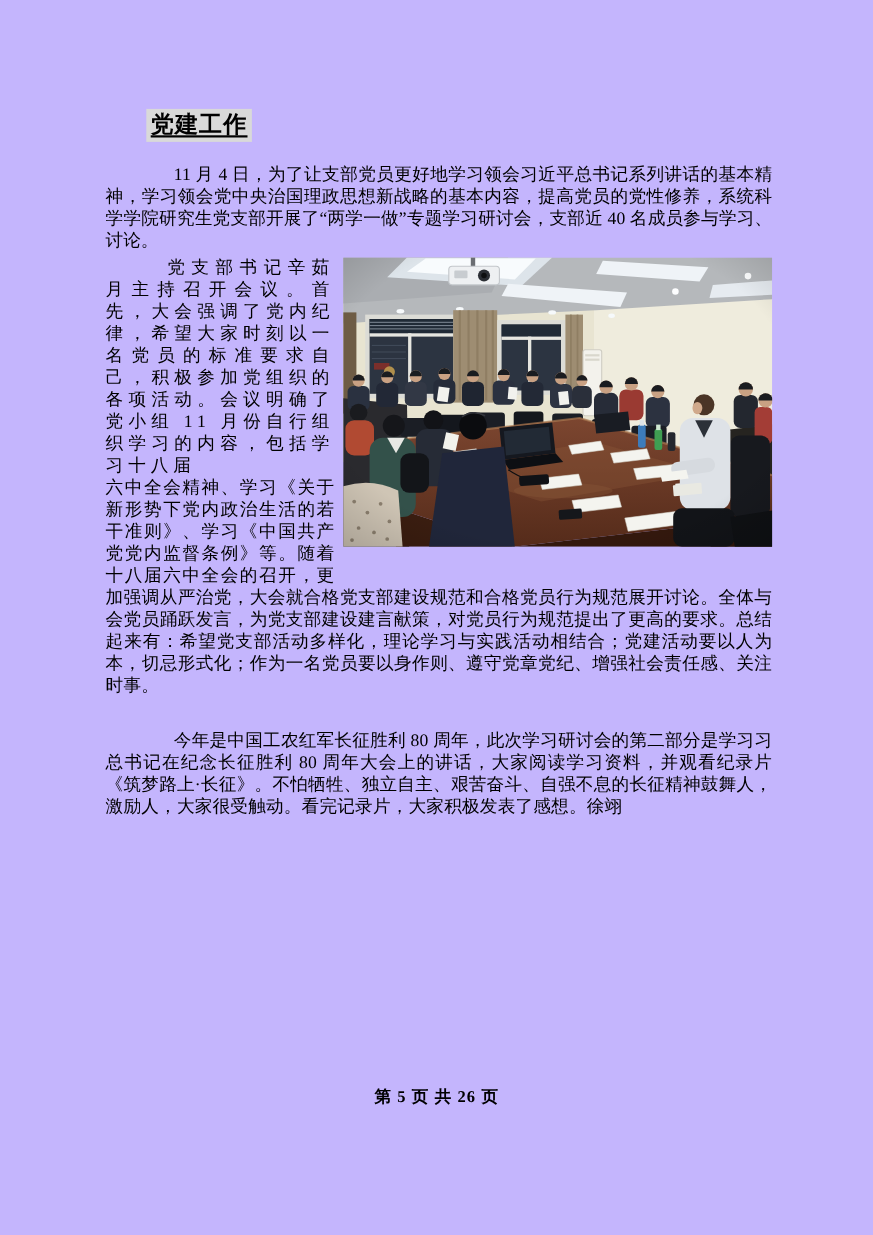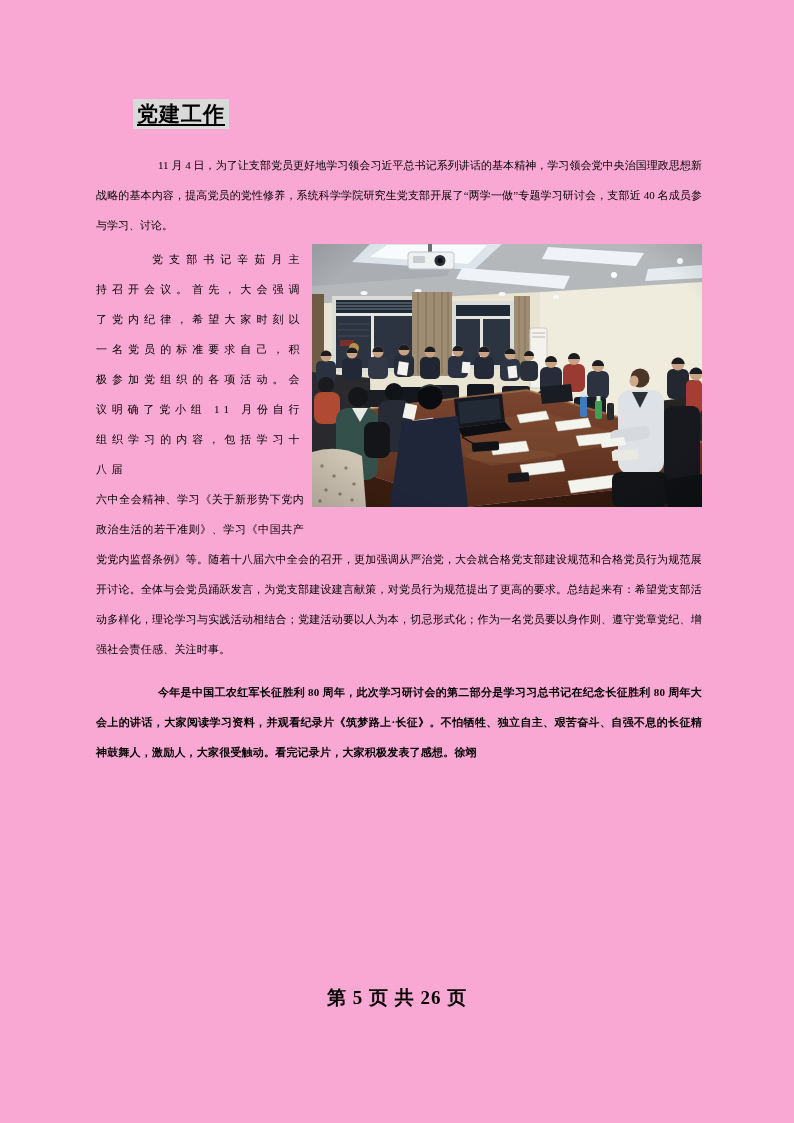--- a/index.html
+++ b/index.html
@@ -1,19 +1,19 @@
 <!DOCTYPE html>
 <html><head>
 <meta charset="utf-8">
 <style>
   html,body{margin:0;padding:0;background:#ffffff;}
   .page{
     position:relative;
     width:794px;height:1123px;
-    background:#f9a8d4;
+    background:#c4b5fd;
     overflow:hidden;
     color:#000;
     font-family:"Liberation Serif","DejaVu Serif",serif;
   }
   .content{position:absolute;left:96px;top:99px;width:606px;}
   .title-row{margin:0;}
   .section-title{
     display:inline-block;
     margin-left:37px;
     background:#d9d9d9;
@@ -29,41 +29,41 @@
   .article-heading{
     margin:27px 0 0 37px;
     font-family:"Liberation Sans","DejaVu Sans",sans-serif;
     font-weight:bold;
     font-size:16.5px;line-height:22px;
     letter-spacing:0.5px;
   }
   .bullet{display:inline-block;margin-right:15px;font-size:14px;vertical-align:1px;}
   .para{
     margin:0;
-    font-size:11px;line-height:30px;
+    font-size:16px;line-height:20px;
     text-align:justify;
     text-justify:inter-character;
   }
   .para1{margin-top:21px;text-indent:62px;}
   .wrap-block{margin-top:4px;}
   .photo{
     float:right;
     width:390px;height:263px;
     margin:0 0 28px 8px;
     display:block;
   }
   .col-part{text-indent:56px;letter-spacing:4.5px;}
   .cont-part{letter-spacing:0.2px;}
-  .para3{margin-top:13px;text-indent:62px;letter-spacing:0.2px;font-weight:bold;}
+  .para3{margin-top:30px;text-indent:62px;letter-spacing:0.2px;}
   .footer{
     position:absolute;
     left:0;top:988px;width:794px;
     text-align:center;
     font-weight:bold;
-    font-size:19px;line-height:20px;
+    font-size:15px;line-height:20px;
     letter-spacing:1px;
   }
 </style>
 </head>
 <body>
 
 <div class="page">
   <div class="content">
 
     <div class="title-row">

